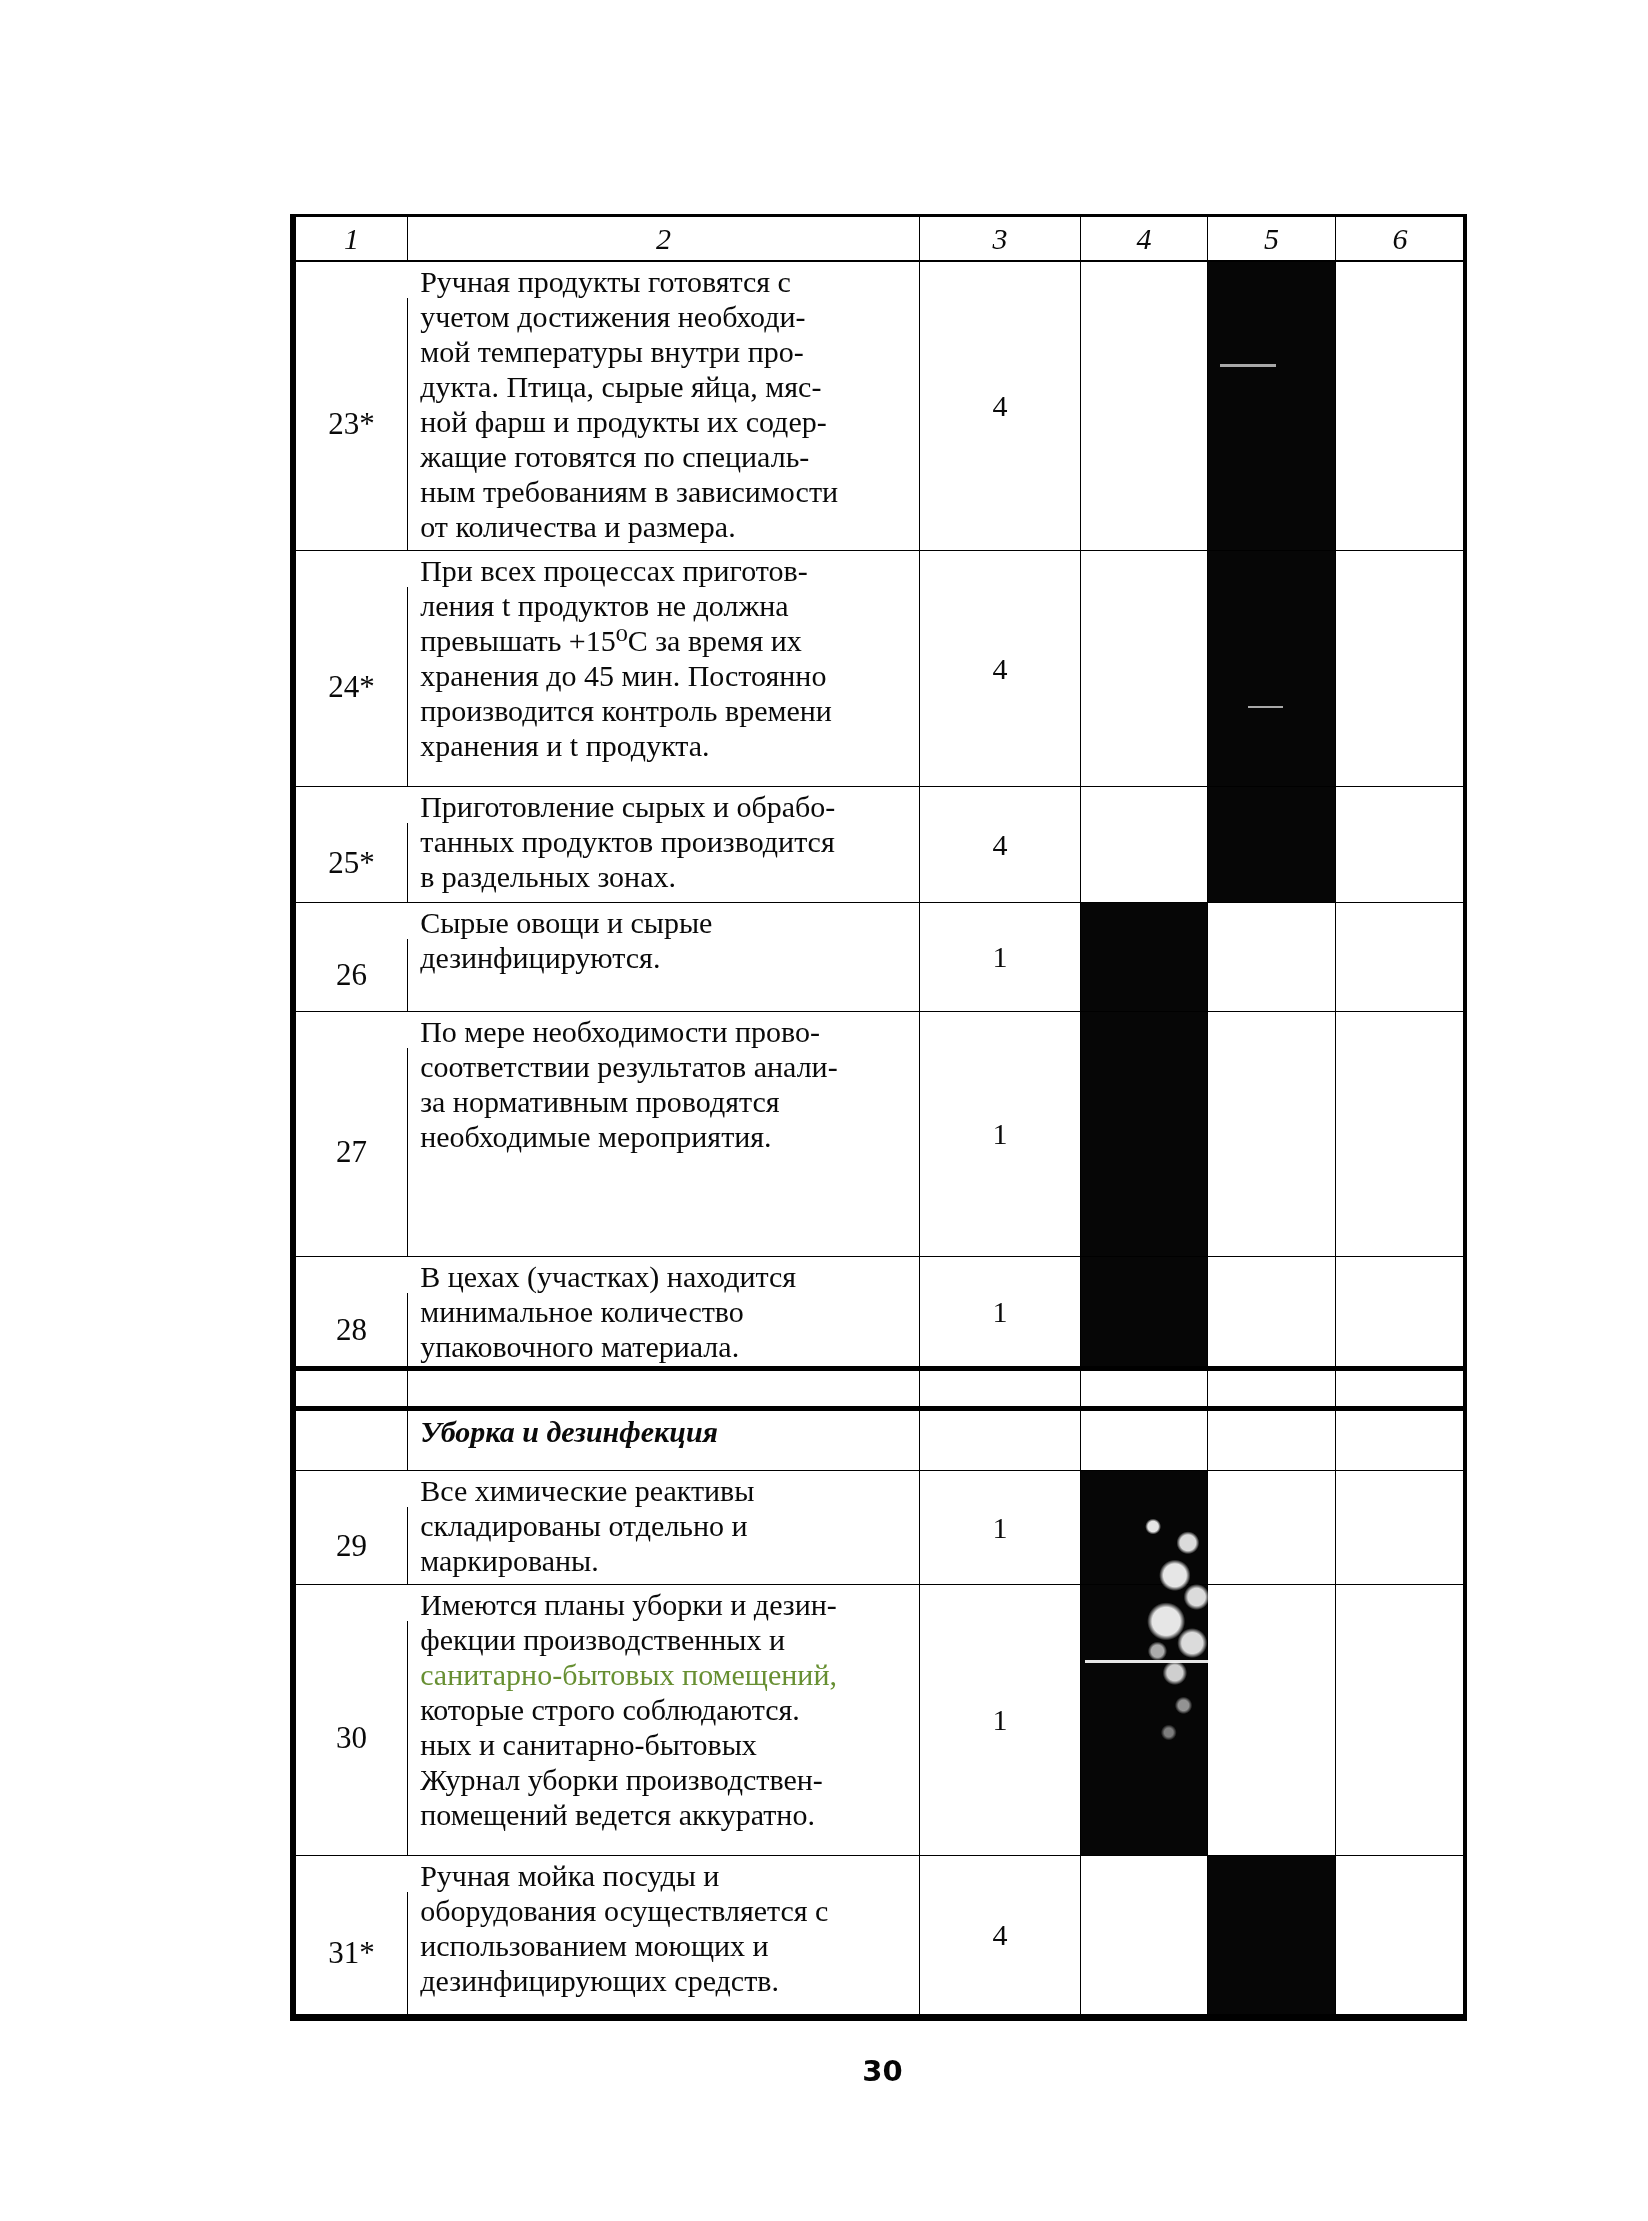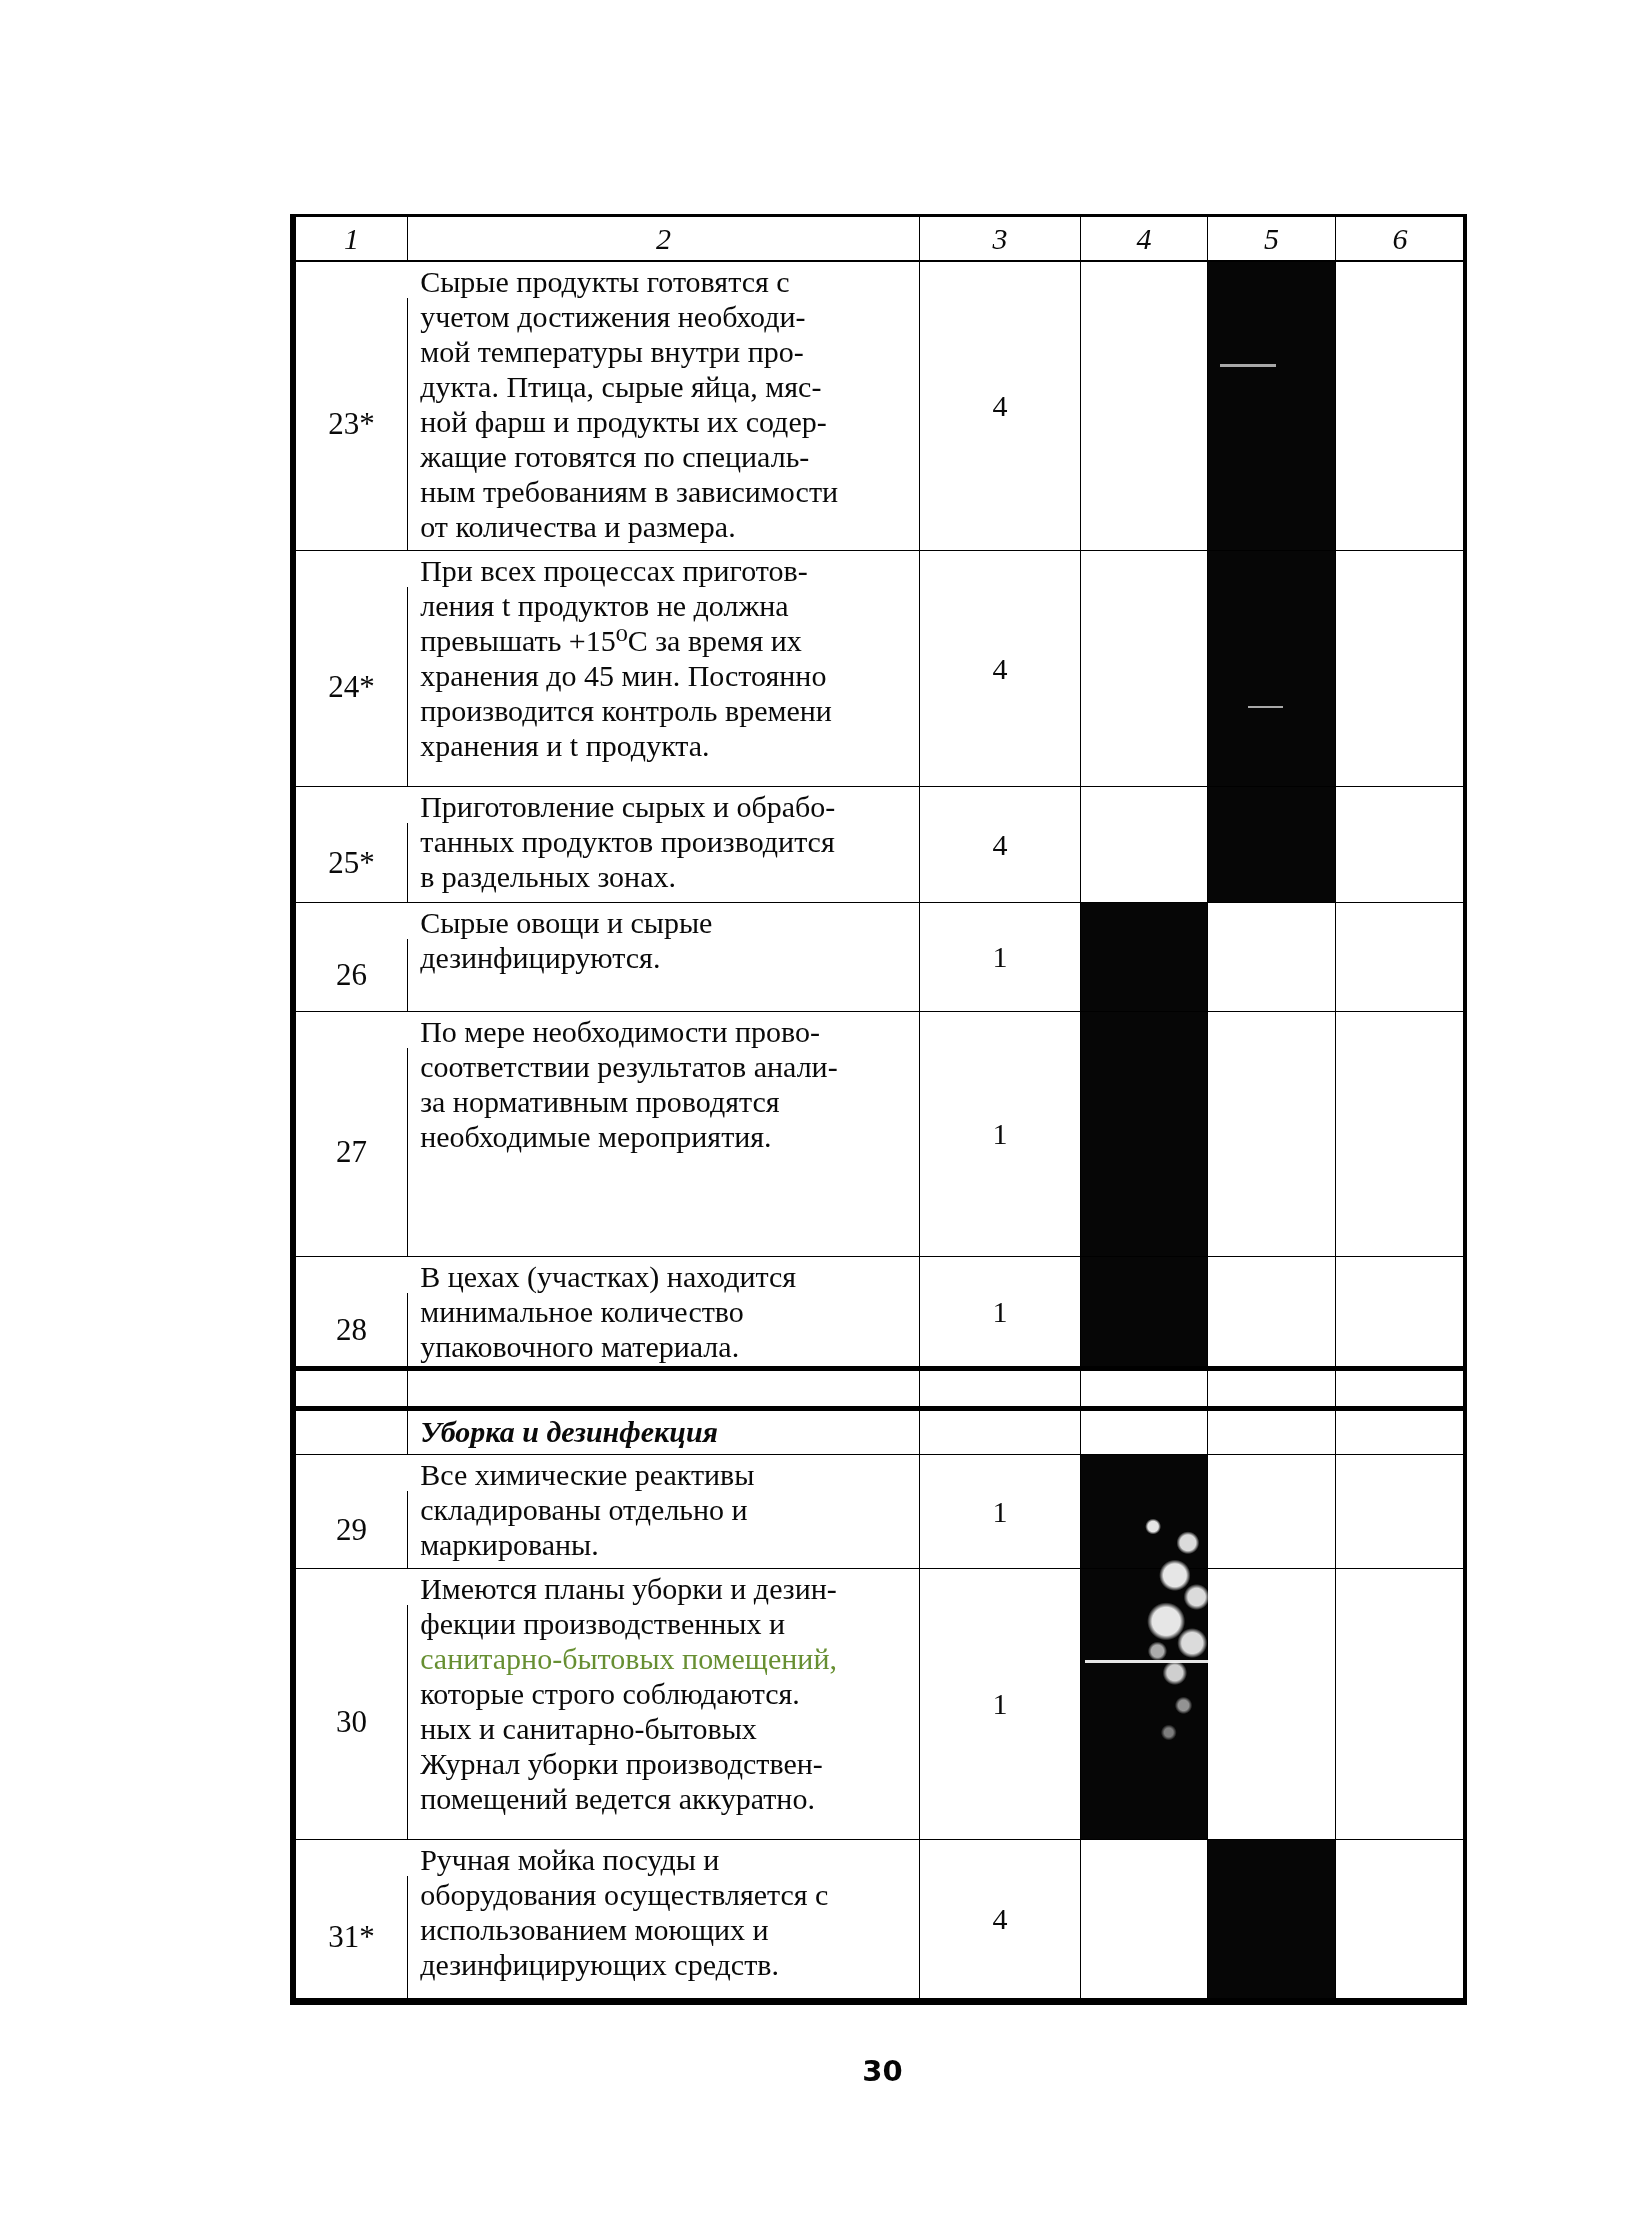--- a/index.html
+++ b/index.html
@@ -109,21 +109,21 @@
         <div class="tcell hdr-cell">1</div>
         <div class="tcell hdr-cell">2</div>
         <div class="tcell hdr-cell">3</div>
         <div class="tcell hdr-cell">4</div>
         <div class="tcell hdr-cell">5</div>
         <div class="tcell hdr-cell">6</div>
       </div>
       <div class="trow " style="height: 289px;">
         <div class="tcell num-cell">23*</div>
         <div class="tcell text-cell">
-          <span class="text-line">Сырые продукты готовятся с</span>
+          <span class="text-line">Ручная продукты готовятся с</span>
           <span class="text-line">учетом достижения необходи-</span>
           <span class="text-line">мой температуры внутри про-</span>
           <span class="text-line">дукта. Птица, сырые яйца, мяс-</span>
           <span class="text-line">ной фарш и продукты их содер-</span>
           <span class="text-line">жащие готовятся по специаль-</span>
           <span class="text-line">ным требованиям в зависимости</span>
           <span class="text-line">от количества и размера.</span>
         </div>
         <div class="tcell score-cell">4</div>
         <div class="tcell "></div>
@@ -194,21 +194,21 @@
         <div class="tcell "></div>
       </div>
       <div class="trow thick" style="height: 40px;">
         <div class="tcell "></div>
         <div class="tcell "></div>
         <div class="tcell "></div>
         <div class="tcell "></div>
         <div class="tcell "></div>
         <div class="tcell "></div>
       </div>
-      <div class="trow " style="height: 44px;">
+      <div class="trow " style="height: 60px;">
         <div class="tcell "></div>
         <div class="tcell ">
           <div class="section-title">Уборка и дезинфекция</div>
         </div>
         <div class="tcell "></div>
         <div class="tcell "></div>
         <div class="tcell "></div>
         <div class="tcell "></div>
       </div>
       <div class="trow " style="height: 114px;">

